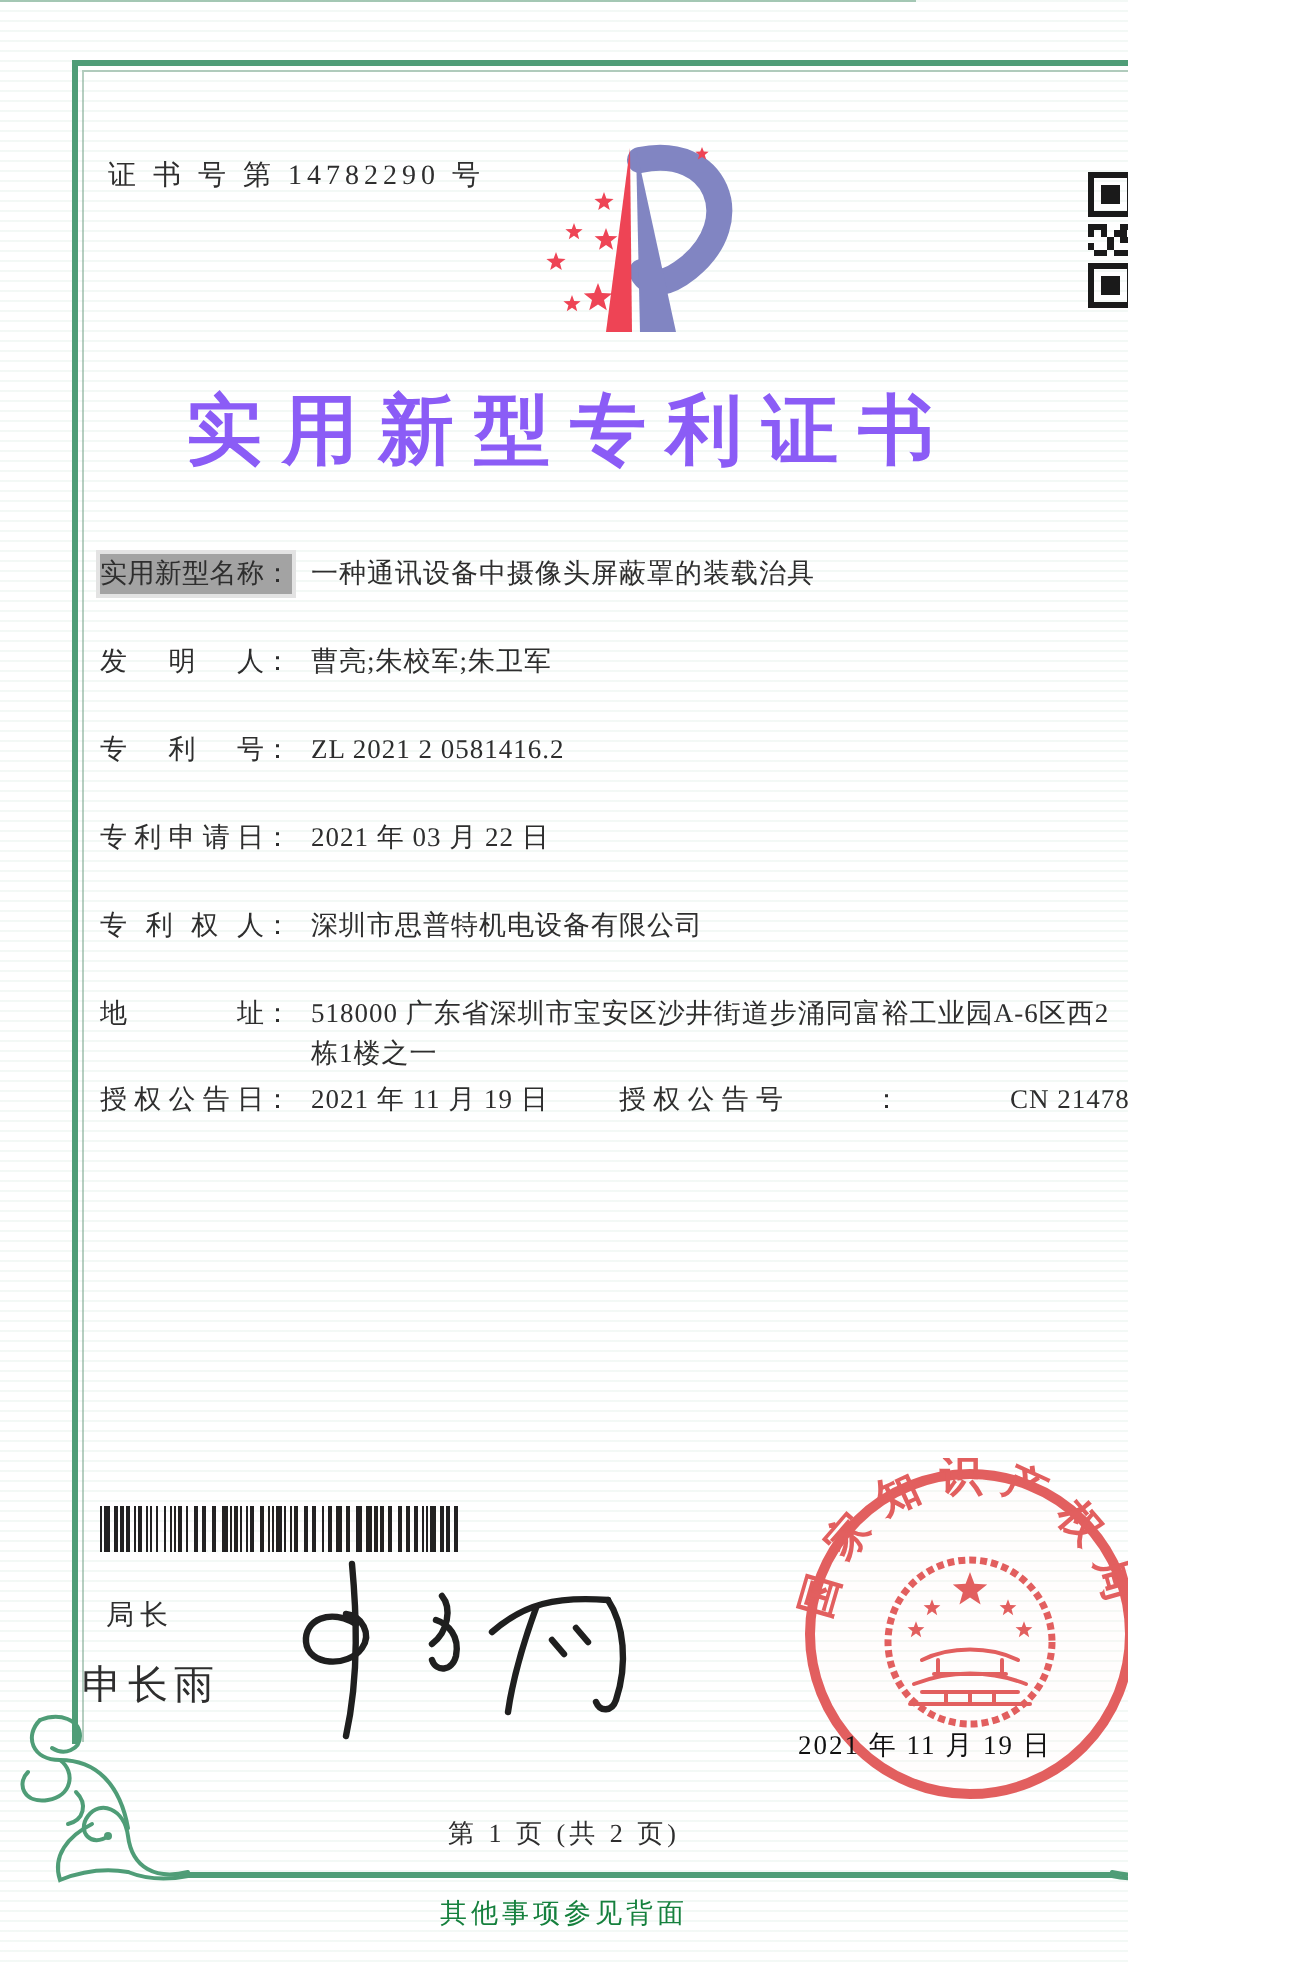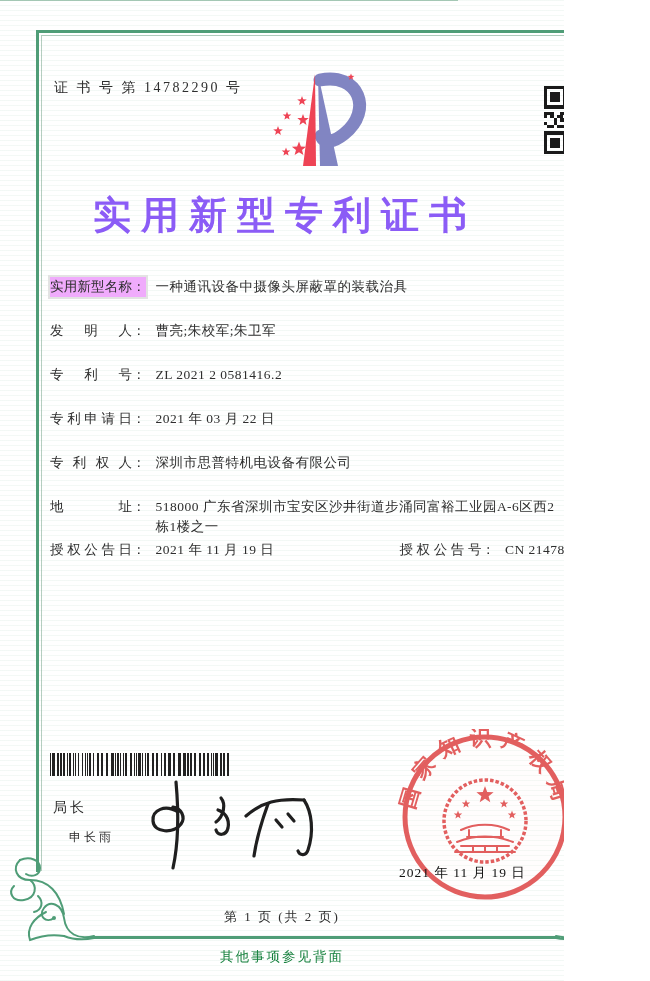--- a/index.html
+++ b/index.html
@@ -44,33 +44,33 @@
     color:#8b5cf6;z-index:3;
   }
   
   .fields{position:absolute;left:50px;top:277px;width:558px;font-size:13.5px;z-index:3;}
   .frow{margin-bottom:24px;display:flex;align-items:flex-start;line-height:20px;}
   .frow.addr{margin-bottom:3px;}
   .flabel{display:inline-block;width:82px;text-align:justify;text-align-last:justify;flex:none;}
   .fcolon{flex:none;}
   .fvalue{margin-left:10px;letter-spacing:.5px;}
   .addr .fvalue{width:400px;}
-  .hl-wrap{background:#f0abfc;box-shadow:0 0 0 2px #e3e3e3;display:inline-flex;}
+  .hl-wrap{background:#a3a3a3;box-shadow:0 0 0 2px #e3e3e3;display:inline-flex;}
   .grant{display:flex;width:100%;}
-  .g2{margin-left:auto;display:flex;}
+  .g2{margin-left:auto;display:flex;gap:45px;}
   
   .paras{position:absolute;left:50px;top:578px;width:557px;z-index:3;}
   .paras p{
     margin:0 0 1px 0;font-size:14px;line-height:21.5px;letter-spacing:.6px;
     text-align:justify;text-indent:2em;color:#333;
   }
   
   .barcode{position:absolute;left:50px;top:753px;z-index:3;}
   .director-label{position:absolute;left:53px;top:799px;font-size:14px;letter-spacing:3px;z-index:3;}
-  .director-name{position:absolute;left:69px;top:829px;font-size:12px;letter-spacing:3px;z-index:3;}
+  .director-name{position:absolute;left:41px;top:829px;font-size:20px;letter-spacing:3px;z-index:3;}
   .signature{position:absolute;left:118px;top:776px;z-index:3;}
   .seal{position:absolute;left:397px;top:729px;z-index:4;opacity:.92;}
   .seal-stroke{stroke:var(--seal-red);}
   .seal-fill{fill:var(--seal-red);}
   .seal-date{position:absolute;left:399px;top:864px;font-size:13.5px;letter-spacing:1px;color:#111;z-index:5;}
   .page-info{position:absolute;left:0;top:908px;width:100%;text-align:center;font-size:13px;letter-spacing:2px;z-index:3;}
   .back-note{position:absolute;left:0;top:948px;width:100%;text-align:center;font-size:13.5px;letter-spacing:2px;color:#15803d;z-index:3;}
 </style>
 </head>
 <body>

